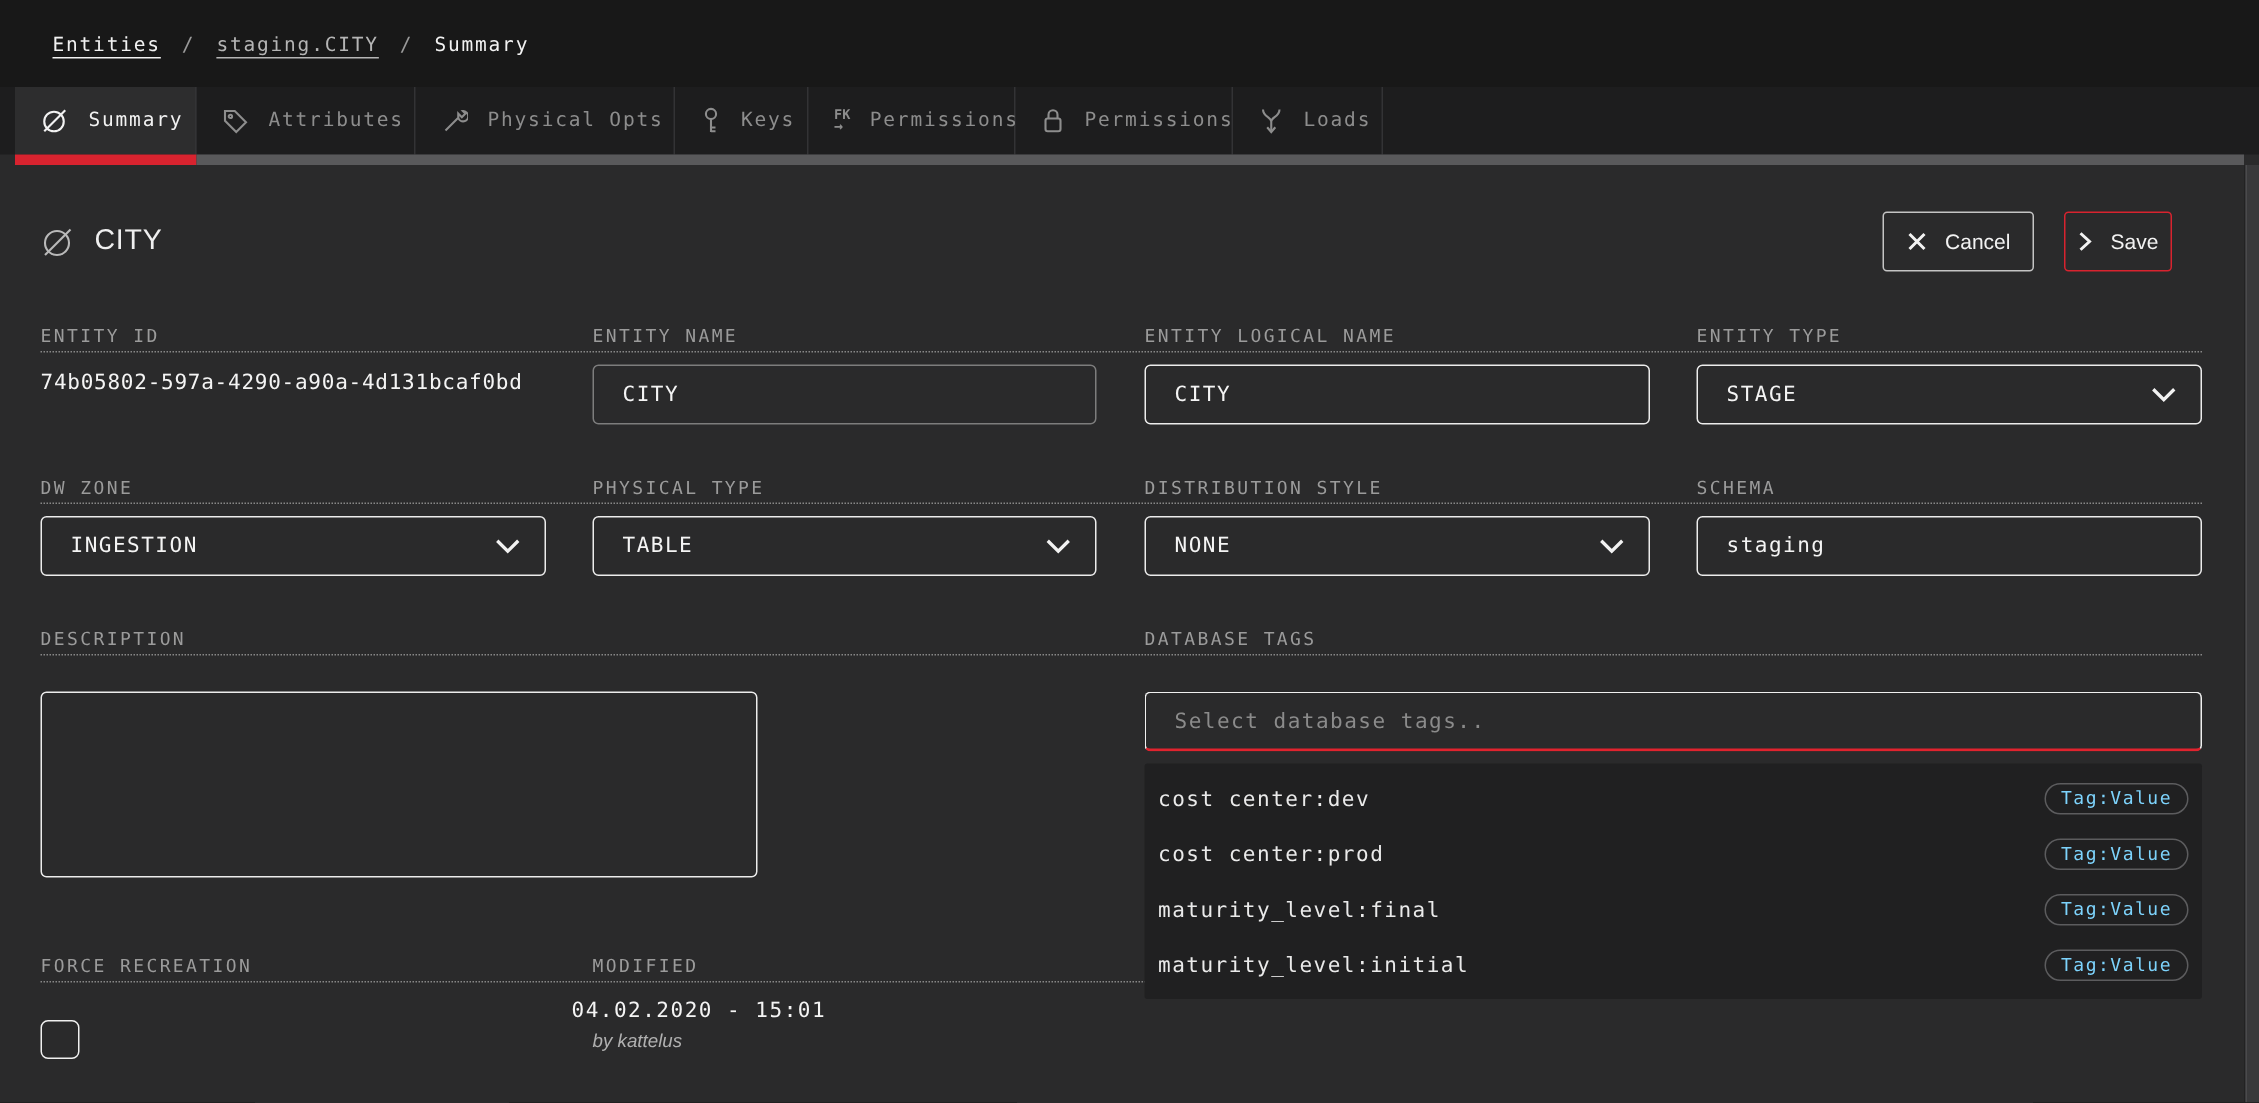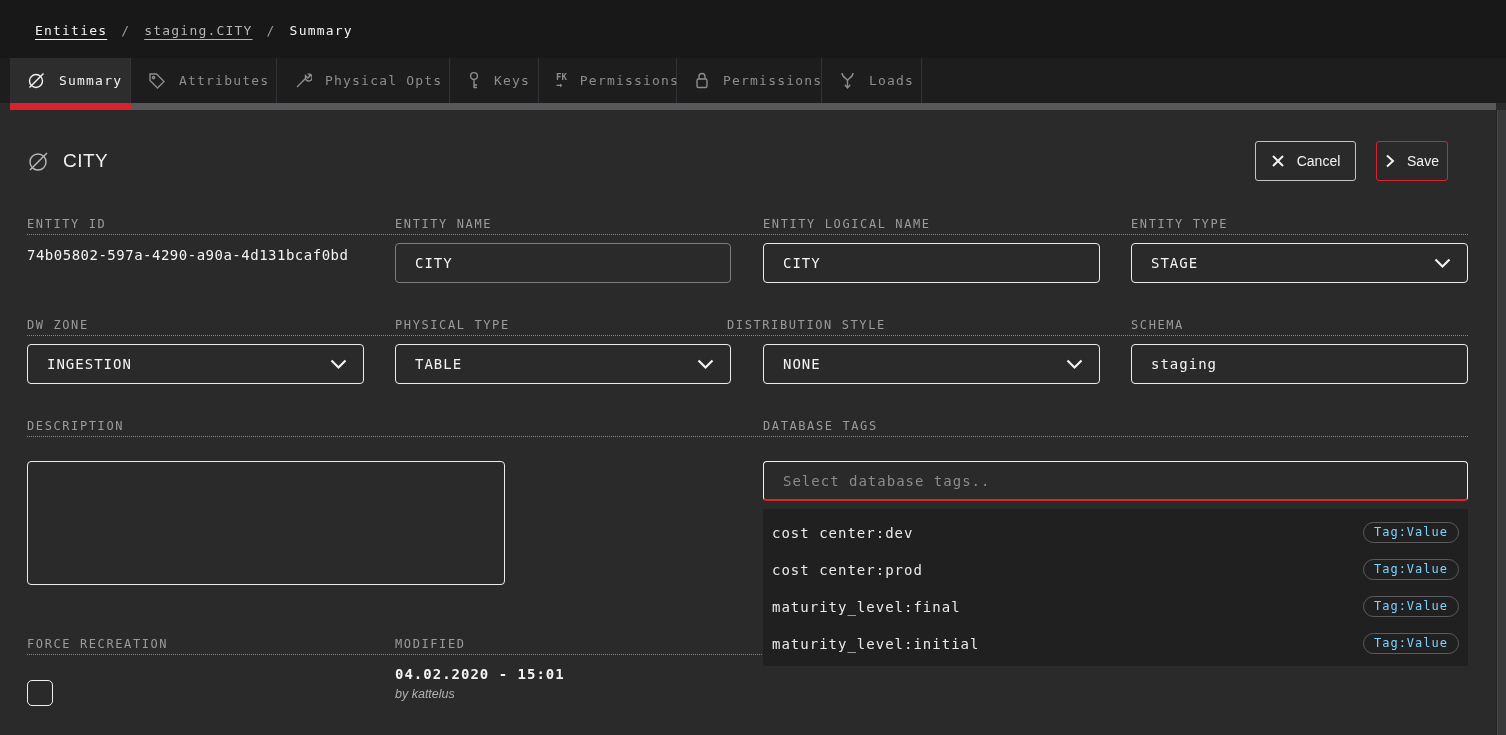--- a/index.html
+++ b/index.html
@@ -46,21 +46,21 @@
   input.native::placeholder { color:#8b8b8b; }
   .selectbox { justify-content:space-between; cursor:pointer; padding-right:16px; }
   .selectbox .chev { flex:0 0 auto; }
   .textarea { position:absolute; left:27px; top:351px; width:478px; height:124px; background:transparent; border:1px solid #ececec; border-radius:4px; resize:none; outline:none; color:#f4f4f4; font-family:inherit; font-size:14px; padding:10px 14px; }
   .tags-input { left:763px; top:351px; width:705px; border:1px solid #f0f0f0; border-bottom:2px solid #e0232e; }
   .dropdown { position:absolute; left:763px; top:399px; width:705px; height:157px; background:#202021; border-radius:2px; padding-top:5px; z-index:5; }
   .dd-item { height:37px; display:flex; align-items:center; justify-content:space-between; padding:0 9px; cursor:pointer; }
   .dd-item .name { font-size:14px; letter-spacing:1px; color:#eaeaea; }
   .pill { border:1px solid #5c5c5e; border-radius:11px; padding:2px 10px 3px; font-size:12px; letter-spacing:1px; color:#7dd3fc; }
   .checkbox { position:absolute; left:27px; top:570px; width:26px; height:26px; border:1px solid #f0f0f0; border-radius:5px; background:transparent; cursor:pointer; }
-  .modified-value { position:absolute; left:395px; top:556px; font-size:14px; font-weight:bold; letter-spacing:1px; color:#f4f4f4; }
+  .modified-value { position:absolute; left:381px; top:556px; font-size:14px; font-weight:normal; letter-spacing:1px; color:#f4f4f4; }
   .modified-by { position:absolute; left:395px; top:577px; font-family:"Liberation Sans",sans-serif; font-style:italic; font-size:12.5px; color:#b0b0b0; }
   svg { display:block; }
 </style>
 </head>
 <body>
 
 <div class="page">
 
   <div class="topbar">
     <div class="breadcrumb">
@@ -177,21 +177,21 @@
     </div>
     <div class="inputbox selectbox" style="left:1131px; top:133px; width:337px">
       <span>STAGE</span>
       <svg class="chev" width="17" height="11" viewBox="0 0 17 11" stroke="#f2f2f2" stroke-width="2.2" fill="none">
           <path d="M1.5 1.5 L8.5 8.5 L15.5 1.5"></path>
         </svg>
     </div>
 
     <div class="label" style="left:27px; top:208px">DW ZONE</div>
     <div class="label" style="left:395px; top:208px">PHYSICAL TYPE</div>
-    <div class="label" style="left:727px; top:208px">DISTRIBUTION STYLE</div>
+    <div class="label" style="left:763px; top:208px">DISTRIBUTION STYLE</div>
     <div class="label" style="left:1131px; top:208px">SCHEMA</div>
     <div class="rule" style="top:225px"></div>
 
     <div class="inputbox selectbox" style="left:27px; top:234px; width:337px">
       <span>INGESTION</span>
       <svg class="chev" width="17" height="11" viewBox="0 0 17 11" stroke="#f2f2f2" stroke-width="2.2" fill="none">
           <path d="M1.5 1.5 L8.5 8.5 L15.5 1.5"></path>
         </svg>
     </div>
     <div class="inputbox selectbox" style="left:395px; top:234px; width:336px">

